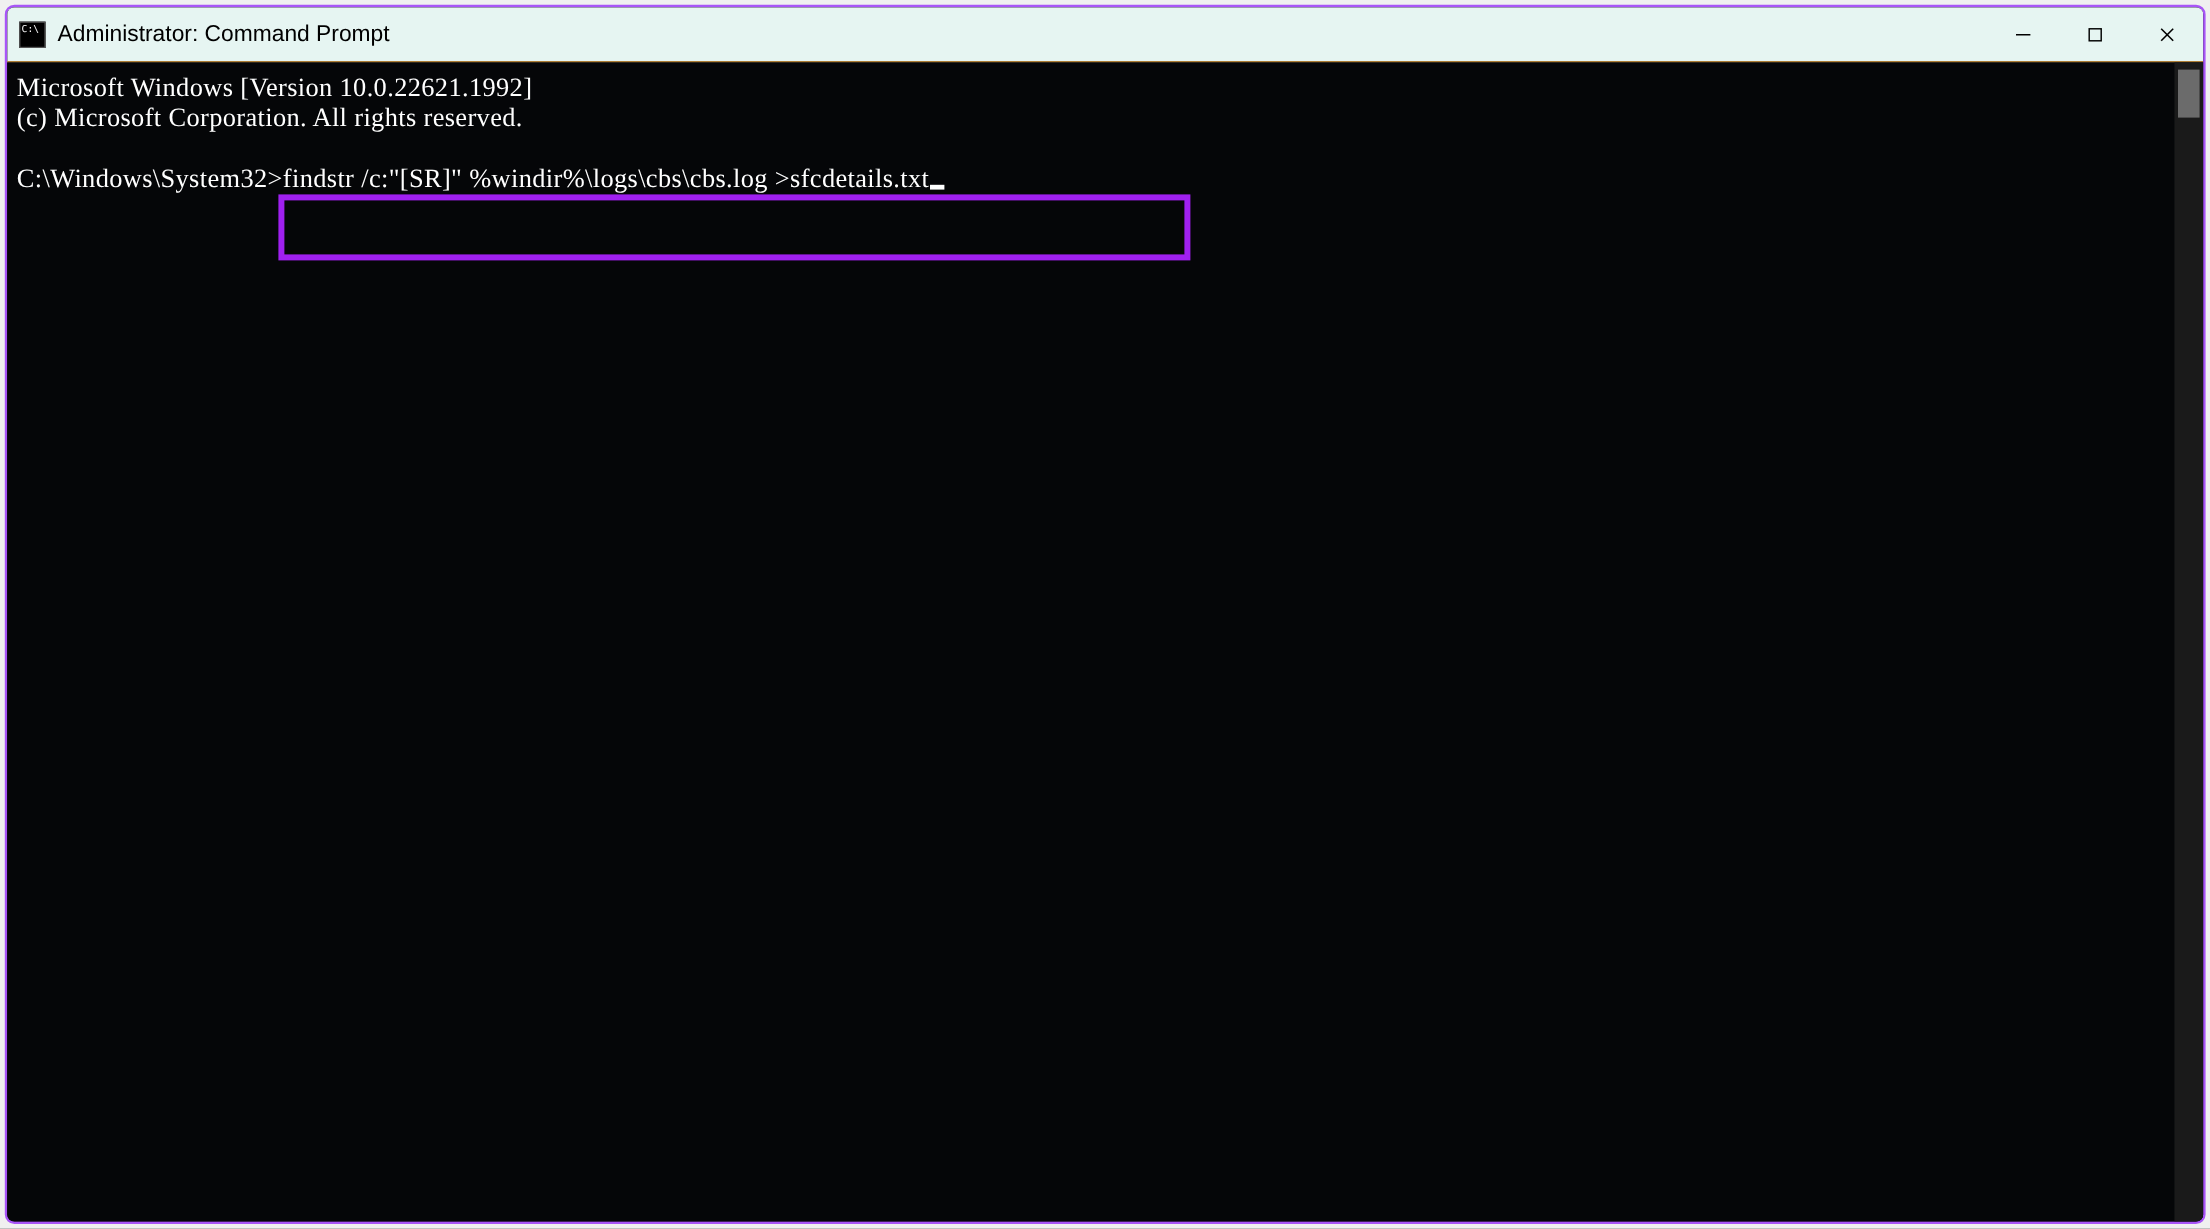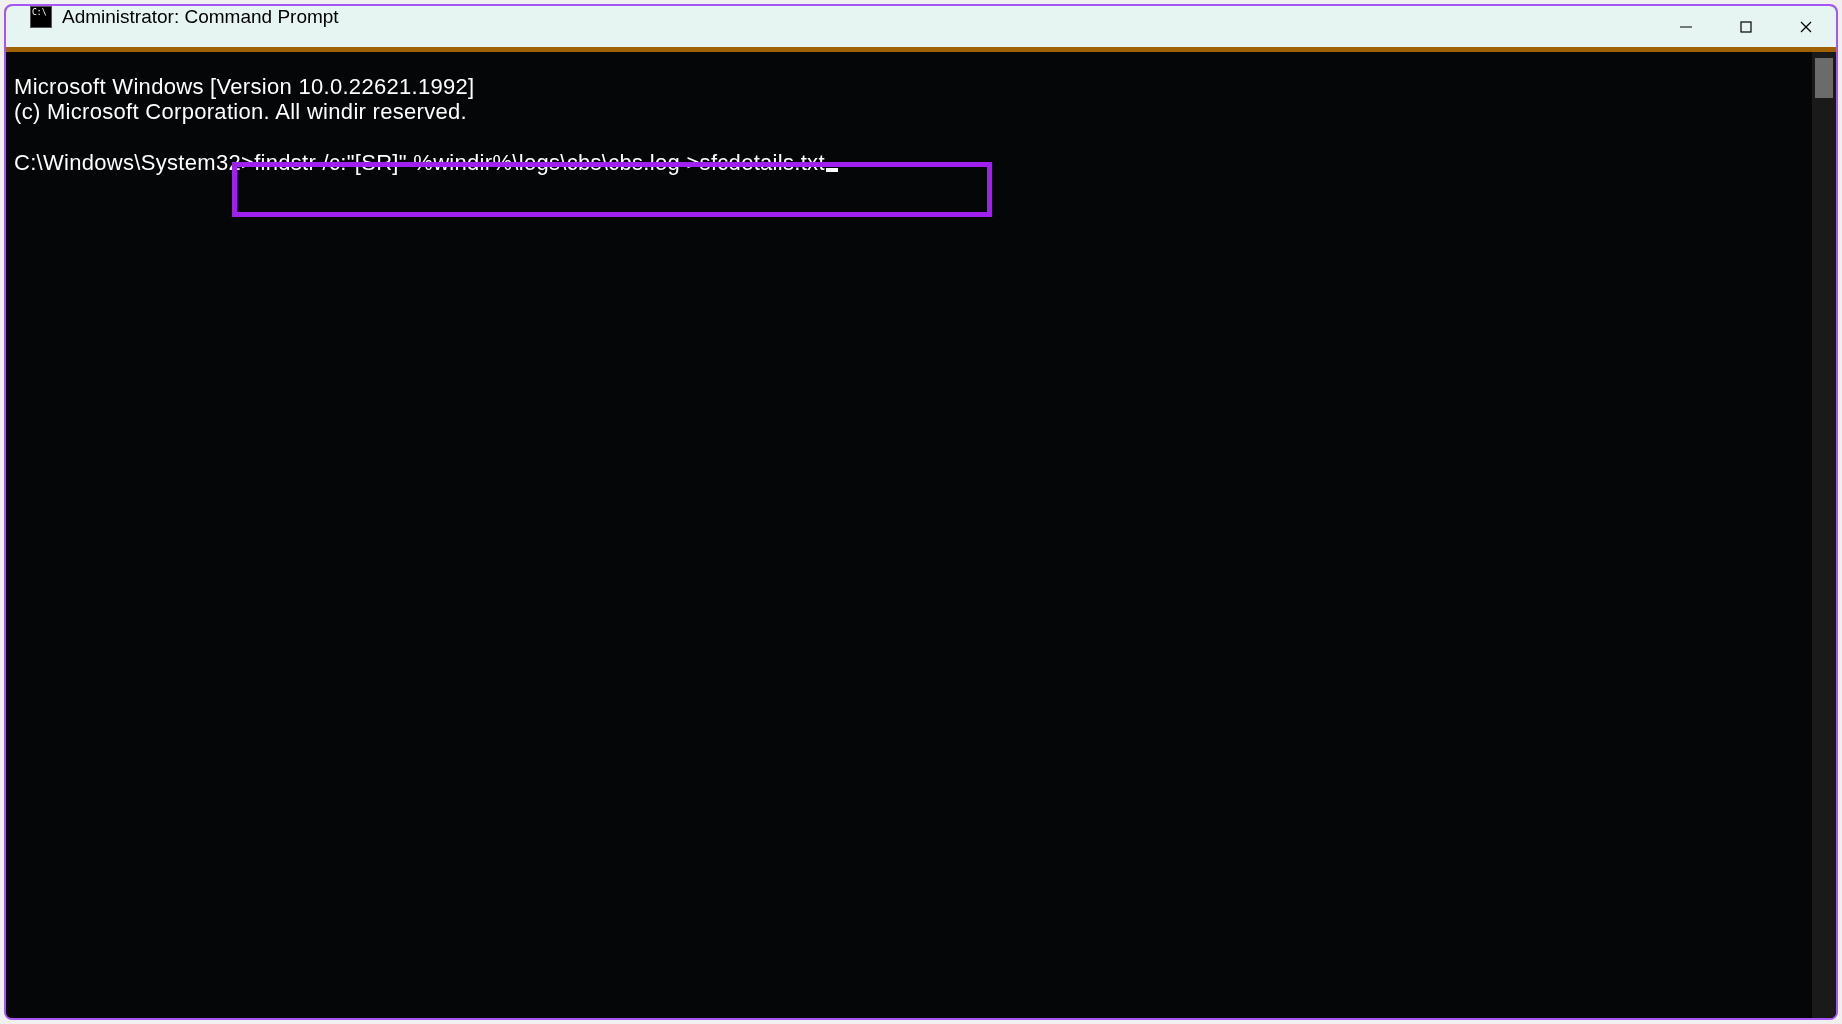--- a/index.html
+++ b/index.html
@@ -25,23 +25,23 @@
       border-radius: 8px;
       overflow: hidden;
       display: flex;
       flex-direction: column;
       position: relative;
     }
     .titlebar {
       background: #e6f5f2;
       height: 46px;
       display: flex;
-      align-items: flex-start;
-      padding-left: 24px;
-      border-bottom: 5px solid #a16207;
+      align-items: center;
+      padding-left: 10px;
+      border-bottom: 1px solid #a16207;
     }
     .titlebar-icon {
       width: 22px;
       height: 22px;
       background: #000;
       margin-right: 10px;
       display: flex;
       align-items: center;
       justify-content: center;
       color: #fff;
@@ -76,23 +76,23 @@
       cursor: pointer;
     }
     .win-ctrl svg {
       width: 14px;
       height: 14px;
     }
     .terminal-body {
       flex: 1;
       background: #050608;
       color: #fff;
-      font-family: Liberation Sans, sans-serif;
+      font-family: Liberation Serif, serif;
       font-size: 22px;
-      padding: 22px 8px;
+      padding: 8px 8px;
       position: relative;
       line-height: 1.15;
       letter-spacing: 0.3px;
       overflow: hidden;
     }
     .terminal-line {
       white-space: pre;
     }
     .prompt-container {
       display: inline-block;
@@ -161,21 +161,21 @@
         <svg viewBox="0 0 14 14">
           <line x1="2" y1="2" x2="12" y2="12" stroke="#000" stroke-width="1.3"></line>
           <line x1="12" y1="2" x2="2" y2="12" stroke="#000" stroke-width="1.3"></line>
         </svg>
       </div>
     </div>
   </div>
 
   <div class="terminal-body">
     <div class="terminal-line">Microsoft Windows [Version 10.0.22621.1992]</div>
-    <div class="terminal-line">(c) Microsoft Corporation. All windir reserved.</div>
+    <div class="terminal-line">(c) Microsoft Corporation. All rights reserved.</div>
     <div class="terminal-line">&nbsp;</div>
     <div class="prompt-container"><span class="prompt-part">C:\Windows\System32&gt;</span><span class="prompt-part">findstr /c:"[SR]" %windir%\logs\cbs\cbs.log &gt;sfcdetails.txt</span><span class="cursor"></span></div>
 
     <div class="highlight-box"></div>
   </div>
 
   <div class="scrollbar">
     <div class="scrollbar-thumb"></div>
   </div>
 </div>

